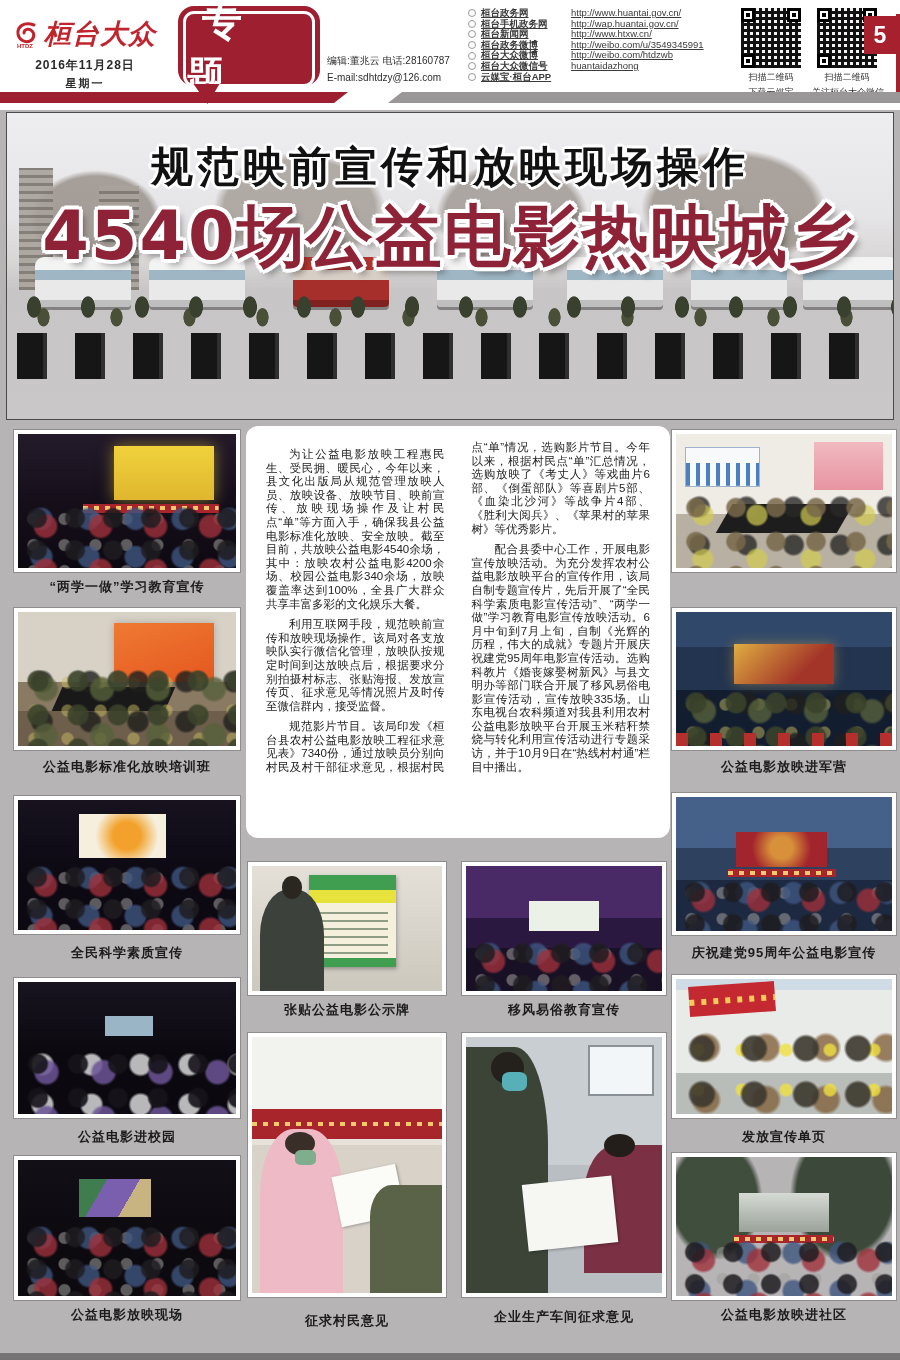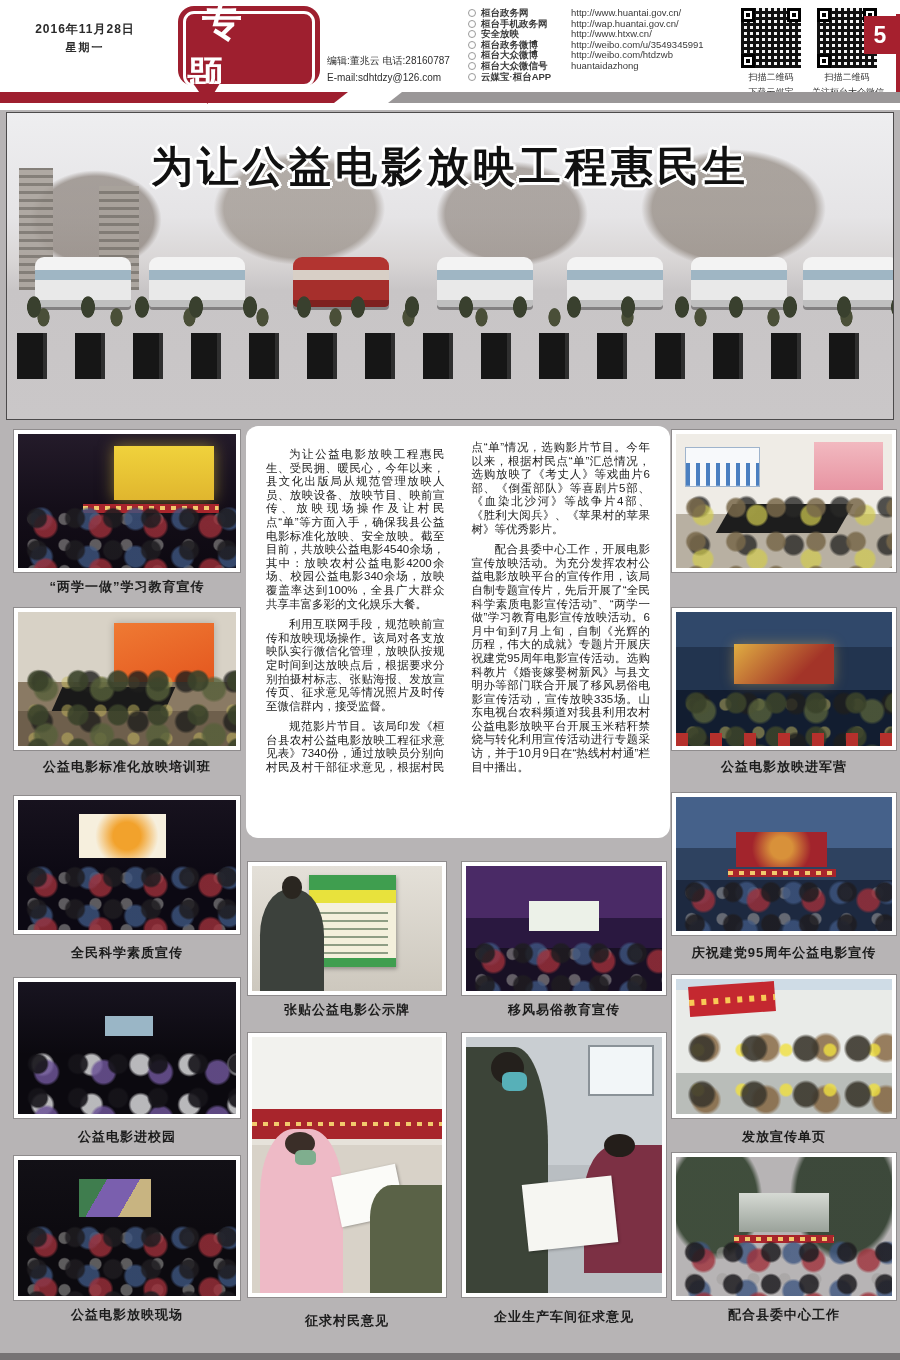--- a/index.html
+++ b/index.html
@@ -20,21 +20,21 @@
     background:#9e1f2f;border-radius:16px;padding:5px;box-sizing:border-box;}
   .topic-inner{height:100%;border:3px solid #fff;border-radius:11px;display:flex;
     align-items:center;justify-content:center;}
   .topic-label{color:#fff;font-size:40px;font-weight:bold;letter-spacing:16px;text-indent:16px;
     font-family:"DejaVu Sans",sans-serif;}
   .bubble-tail{position:absolute;left:196px;top:84px;width:0;height:0;
     border-left:9px solid transparent;border-right:17px solid transparent;
     border-top:20px solid #9e1f2f;transform:skewX(14deg);}
   .editor-block{position:absolute;left:327px;top:52px;font-size:10px;font-weight:normal;color:#2e2e2e;line-height:17px;}
   .links-block{position:absolute;left:468px;top:8px;font-size:9.5px;color:#3a3a3a;}
-  .lk-row{display:flex;align-items:center;height:10.6px;line-height:10.6px;}
+  .lk-row{display:flex;align-items:center;height:10.6px;line-height:10.6px;text-decoration:underline;}
   .lk-dot{width:6px;height:6px;border:1px solid #9a9a9a;border-radius:50%;margin-right:5px;flex:0 0 auto;background:#fff;}
   .lk-name{width:90px;font-weight:bold;flex:0 0 auto;}
   .lk-url{white-space:nowrap;}
   .qr-block{position:absolute;top:8px;width:70px;text-align:center;}
   .qr1{left:736px;} .qr2{left:812px;}
   .qr{width:60px;height:60px;margin:0 auto;background:#fff;position:relative;
     background-image:
       repeating-linear-gradient(0deg,#111 0 3px,transparent 3px 6px),
       repeating-linear-gradient(90deg,#111 0 3px,#f4f4f4 3px 6px);}
   .qr-eye{position:absolute;width:14px;height:14px;border:3px solid #000;background:#fff;box-sizing:border-box;}
@@ -191,20 +191,27 @@
     border-radius:12px;box-sizing:border-box;padding:15px 13px 10px;}
   .article-cols{height:100%;column-count:2;column-gap:13px;overflow:hidden;}
   .article-cols p{margin:7px;text-indent:2em;font-size:11.5px;line-height:13.6px;text-align:justify;color:#222;}
   .page-bottom-edge{position:absolute;left:0;bottom:0;width:100%;height:7px;background:#767374;}
 </style>
 </head>
 <body>
 
 <div class="masthead">
   <div class="logo-block">
+    <div class="logo-row">
+      <svg class="logo-swirl" viewBox="0 0 26 30">
+        <path d="M20 6 C10 2 3 8 4 15 C5 21 11 24 16 22 C20 20 21 15 18 12 C15 9 10 10 10 14" fill="none" stroke="#c0242c" stroke-width="3" stroke-linecap="round"></path>
+        <text x="3" y="29" font-size="6" fill="#c0242c" font-weight="bold">HTDZ</text>
+      </svg>
+      <span class="logo-title">桓台大众</span>
+    </div>
     <div class="logo-date">2016年11月28日</div>
     <div class="logo-week">星期一</div>
   </div>
 
   <div class="topic-bubble">
     <div class="topic-inner">
       <span class="topic-label">专题</span>
     </div>
   </div>
   <div class="bubble-tail"></div>
@@ -220,21 +227,21 @@
         <span class="lk-name">桓台政务网</span>
         <span class="lk-url">http://www.huantai.gov.cn/</span>
       </div>
     <div class="lk-row">
         <span class="lk-dot"></span>
         <span class="lk-name">桓台手机政务网</span>
         <span class="lk-url">http://wap.huantai.gov.cn/</span>
       </div>
     <div class="lk-row">
         <span class="lk-dot"></span>
-        <span class="lk-name">安全放映</span>
+        <span class="lk-name">桓台新闻网</span>
         <span class="lk-url">http://www.htxw.cn/</span>
       </div>
     <div class="lk-row">
         <span class="lk-dot"></span>
         <span class="lk-name">桓台政务微博</span>
         <span class="lk-url">http://weibo.com/u/3549345991</span>
       </div>
     <div class="lk-row">
         <span class="lk-dot"></span>
         <span class="lk-name">桓台大众微博</span>
@@ -283,21 +290,22 @@
   <div class="hero-bldg b2"></div>
   <div class="van v1"></div>
   <div class="van v2"></div>
   <div class="van v3"></div>
   <div class="van v4"></div>
   <div class="van v5"></div>
   <div class="van v6"></div>
   <div class="van v7"></div>
   <div class="hero-people"></div>
   <div class="hero-cases"></div>
-  <div class="kicker">为让公益电影放映工程惠民生</div>
+  <div class="kicker">规范映前宣传和放映现场操作</div>
+  <div class="headline">4540场公益电影热映城乡</div>
 </div>
 
 <div class="photo pL1">
   <div class="screen"></div>
   <div class="strip redstrip"></div>
   <div class="crowd crowd-mixed"></div>
 </div>
 <div class="cap" style="left:14px;top:578px;width:226px;">“两学一做”学习教育宣传</div>
 
 <div class="photo pL2">
@@ -389,15 +397,15 @@
   <div class="banner"></div>
   <div class="crowd"></div>
 </div>
 <div class="cap" style="left:672px;top:1128px;width:224px;">发放宣传单页</div>
 
 <div class="photo pR5">
   <div class="screen"></div>
   <div class="strip redstrip"></div>
   <div class="crowd crowd-mixed"></div>
 </div>
-<div class="cap" style="left:672px;top:1306px;width:224px;">配合县委中心工作</div>
+<div class="cap" style="left:672px;top:1306px;width:224px;">公益电影放映进社区</div>
 
 <div class="page-bottom-edge"></div>
 
 </body></html>

